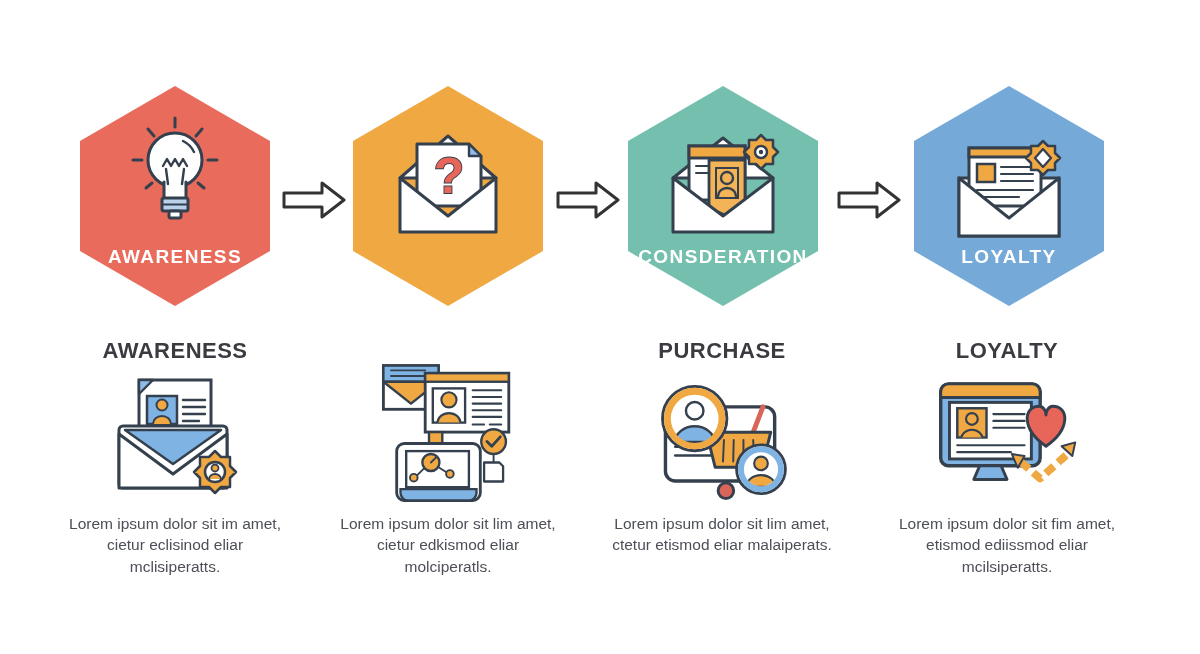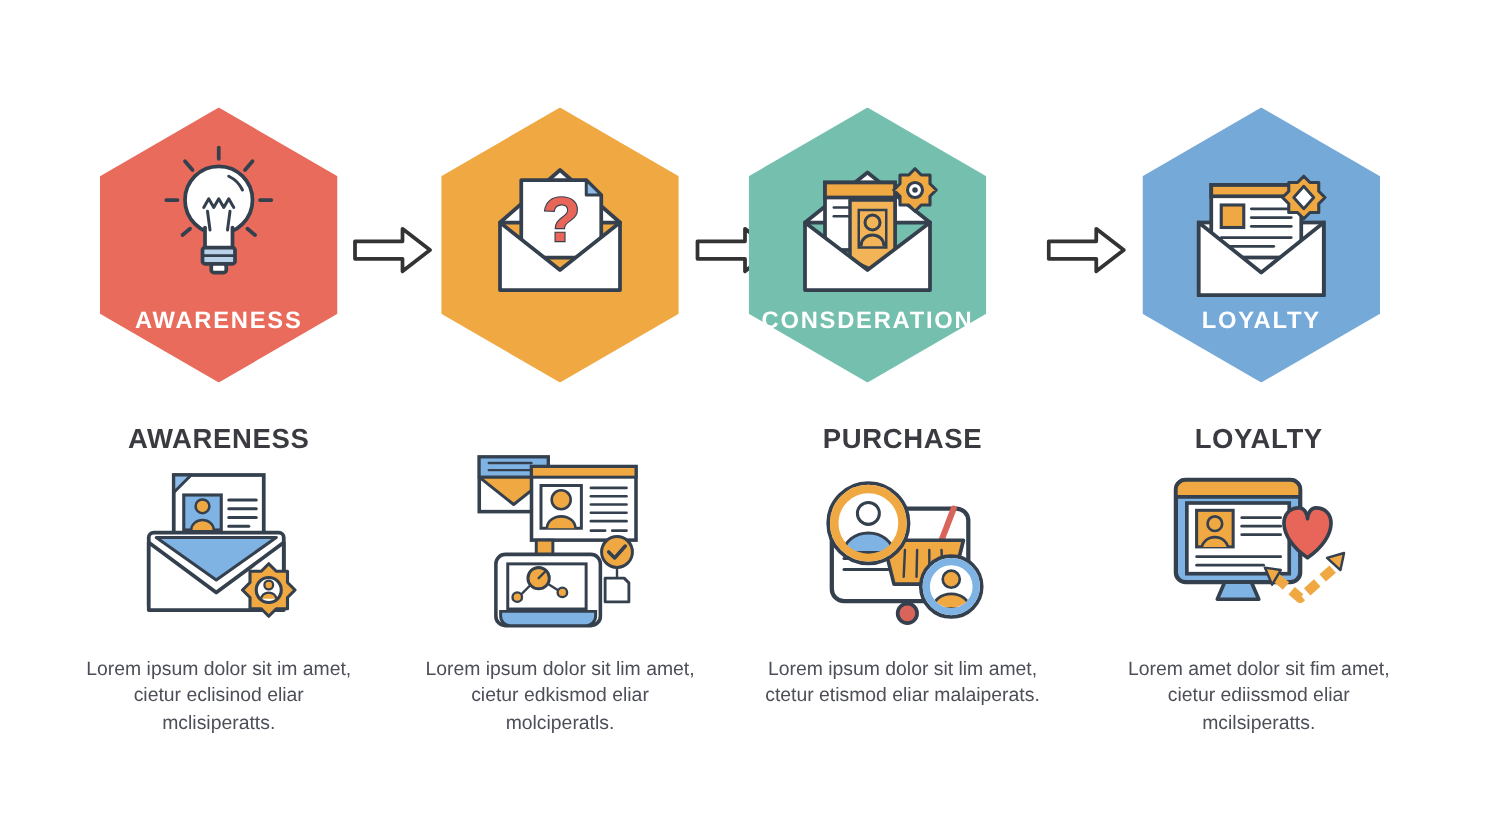--- a/index.html
+++ b/index.html
@@ -16,21 +16,21 @@
   }
   .flow-arrow{position:absolute;top:180px;width:64px;height:40px;}
   .detail-col{position:absolute;top:330px;width:250px;height:260px;}
   .detail-heading{
     position:absolute;top:8px;left:0;width:100%;text-align:center;
     font-weight:bold;font-size:22px;color:#3a3b40;letter-spacing:0.5px;
   }
   .detail-icon{position:absolute;left:0;width:100%;display:flex;justify-content:center;}
   .detail-desc{
     position:absolute;top:183px;left:10px;width:230px;text-align:center;
-    font-size:15.5px;line-height:1.38;color:#4d4f58;margin-top:12px;
+    font-size:15.5px;line-height:1.38;color:#4d4f58;
   }
   .stroke{stroke:#35404e;fill:none;stroke-linecap:round;stroke-linejoin:round;}
 </style>
 </head>
 <body>
 
 <div class="canvas">
 
   <div class="hex-stage" style="left:80px">
     <svg class="hex-bg" width="190" height="220" viewBox="0 0 190 220">
@@ -82,21 +82,21 @@
       </svg>
     </div>
   </div>
 
   <div class="flow-arrow" style="left:556px">
     <svg width="64" height="40" viewBox="0 0 64 40">
       <polygon points="2,13 40,13 40,3 62,20 40,37 40,27 2,27" fill="#ffffff" stroke="#333333" stroke-width="3" stroke-linejoin="round"></polygon>
     </svg>
   </div>
 
-  <div class="hex-stage" style="left:599px">
+  <div class="hex-stage" style="left:628px">
     <svg class="hex-bg" width="190" height="220" viewBox="0 0 190 220">
       <polygon points="95,0 190,55 190,165 95,220 0,165 0,55" fill="#74BFAE"></polygon>
     </svg>
     <div class="hex-icon" style="top:38px">
       <svg width="140" height="114" viewBox="0 0 140 114">
         <polygon points="20,54 70,14 120,54" fill="#ffffff" stroke="#35404e" stroke-width="3" stroke-linejoin="round"></polygon>
         <rect x="36" y="22" width="56" height="54" fill="#ffffff" stroke="#35404e" stroke-width="3"></rect>
         <rect x="36" y="22" width="56" height="12" fill="#F0A843" stroke="#35404e" stroke-width="3"></rect>
         <line x1="43" y1="42" x2="85" y2="42" class="stroke" stroke-width="2"></line>
         <line x1="43" y1="49" x2="85" y2="49" class="stroke" stroke-width="2"></line>
@@ -282,16 +282,16 @@
           <line x1="29" y1="73" x2="98" y2="73"></line>
           <line x1="29" y1="80" x2="84" y2="80"></line>
         </g>
         <polygon points="52,94 74,94 80,108 46,108" fill="#7FB3E3" stroke="#35404e" stroke-width="3" stroke-linejoin="round"></polygon>
         <path d="M120 74 C 94 56 97 33 113 33 C 118 33 120 39 120 42 C 120 39 122 33 127 33 C 143 33 146 56 120 74 Z" fill="#E8655A" stroke="#35404e" stroke-width="3" stroke-linejoin="round"></path>
         <path d="M94 90 L114 107 L142 82" stroke="#F0A843" stroke-width="8" stroke-dasharray="11 6" stroke-linejoin="round" fill="none"></path>
         <polygon points="85,82 98,84 91,96" fill="#F0A843" stroke="#35404e" stroke-width="2" stroke-linejoin="round"></polygon>
         <polygon points="136,74 150,70 147,84" fill="#F0A843" stroke="#35404e" stroke-width="2" stroke-linejoin="round"></polygon>
       </svg>
     </div>
-    <div class="detail-desc">Lorem amet dolor sit fim amet, cietur ediissmod eliar mcilsiperatts.</div>
+    <div class="detail-desc">Lorem ipsum dolor sit fim amet, etismod ediissmod eliar mcilsiperatts.</div>
   </div>
 
 </div>
 
 </body></html>

